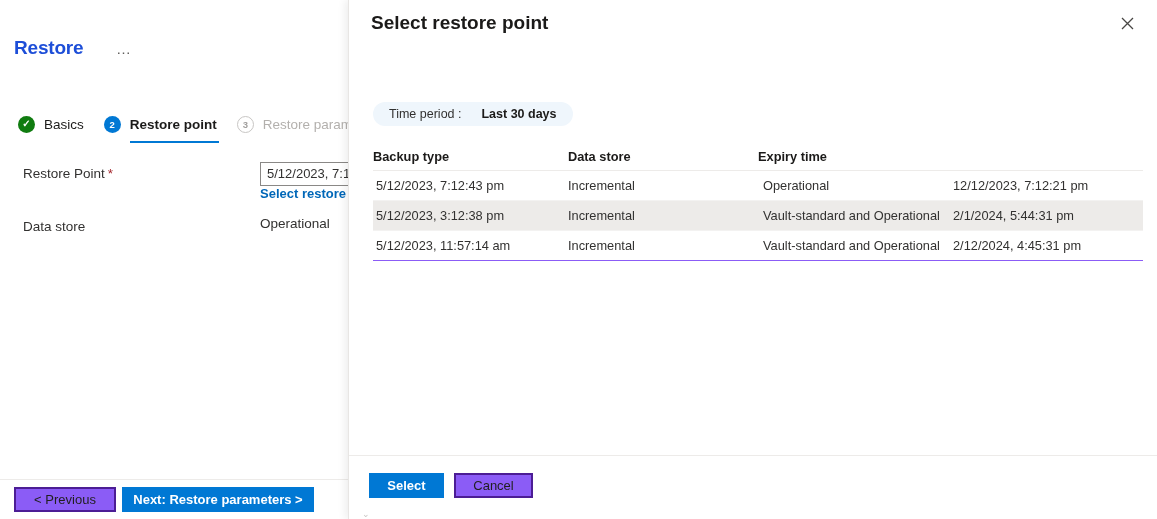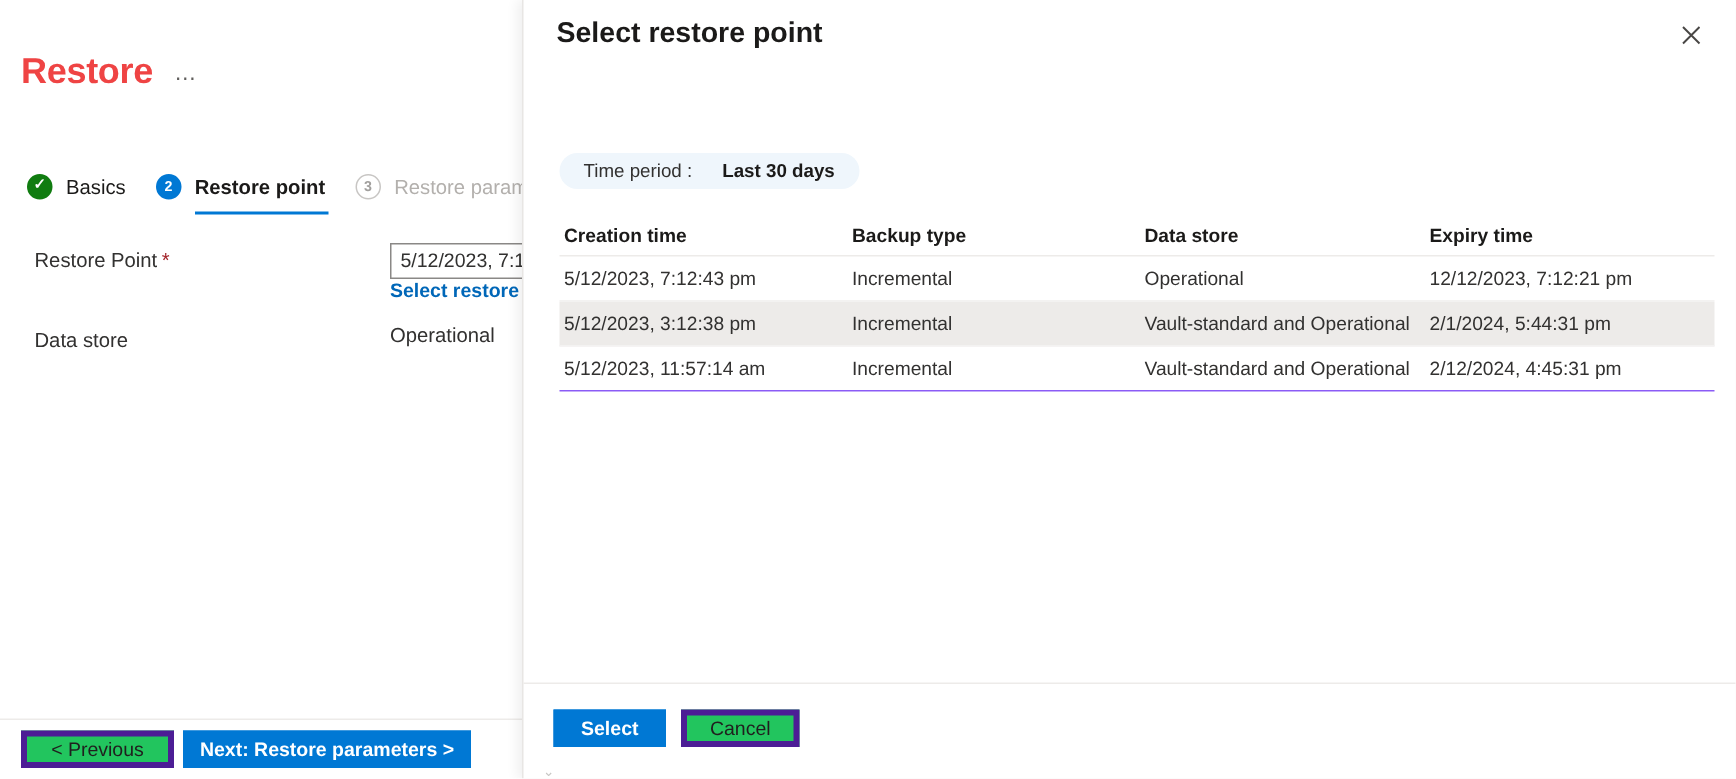--- a/index.html
+++ b/index.html
@@ -22,22 +22,22 @@
   .breadcrumb {
     position: absolute; left: 14px; top: 9px;
     font-size: 12.5px; line-height: 16px;
     white-space: nowrap; color: #0067b8;
   }
   .bc-link { color: #0067b8; cursor: pointer; }
   .bc-sep { color: #6b6b6b; margin: 0 6px; font-size: 11px; }
 
   .page-title {
     position: absolute; left: 14px; top: 32px;
-    font-size: 24px; font-weight: 600; letter-spacing: -0.2px;
-    color: #ef4444; line-height: 32px;
+    font-size: 19px; font-weight: 600; letter-spacing: -0.2px;
+    color: #1d4ed8; line-height: 32px;
   }
   .page-ellipsis {
     position: absolute; left: 116px; top: 40px;
     font-size: 15px; color: #605e5c; letter-spacing: 1px; cursor: pointer;
   }
 
   
   .steps { position: absolute; left: 18px; top: 110px; display: flex; align-items: center; height: 30px; }
   .step { display: flex; align-items: center; height: 30px; position: relative; padding-bottom: 2px; }
   .step + .step { margin-left: 20px; }
@@ -80,21 +80,21 @@
   
   .blade-footer-sep {
     position: absolute; left: 0; top: 479px; width: 348px; height: 1px; background: #edebe9;
   }
   .btn {
     font-family: "Liberation Sans", sans-serif; font-size: 13px;
     display: inline-flex; align-items: center; justify-content: center;
     cursor: pointer; white-space: nowrap; user-select: none;
   }
   .btn-primary { background: #0078d4; color: #fff; border: 1px solid #0078d4; font-weight: 600; }
-  .btn-secondary { background: #22c55e; color: #201f1e; border: 4px solid #4c1d95; }
+  .btn-secondary { background: #8b5cf6; color: #201f1e; border: 2px solid #4c1d95; }
   #btn-previous { position: absolute; left: 14px; top: 487px; width: 102px; height: 25px; }
   #btn-next { position: absolute; left: 122px; top: 487px; width: 192px; height: 25px; }
 
   
   #modal {
     position: absolute; left: 348px; top: 0; width: 809px; height: 519px;
     background: #ffffff;
     border-left: 1px solid #e8e6e4;
     box-shadow: -3px 0 8px rgba(0,0,0,0.07);
   }
@@ -197,21 +197,20 @@
     </div>
 
     <div class="filter-pill">
       <span>Time period :</span>
       <span class="pill-val">Last 30 days</span>
     </div>
 
     <div class="rp-table">
 
       <div class="rp-row rp-head">
-        <div class="cell c1">Creation time</div>
         <div class="cell c2">Backup type</div>
         <div class="cell c3">Data store</div>
         <div class="cell c4">Expiry time</div>
       </div>
 
       <div class="rp-row rp-body-row">
         <div class="cell c1">5/12/2023, 7:12:43 pm</div>
         <div class="cell c2">Incremental</div>
         <div class="cell c3">Operational</div>
         <div class="cell c4">12/12/2023, 7:12:21 pm</div>

